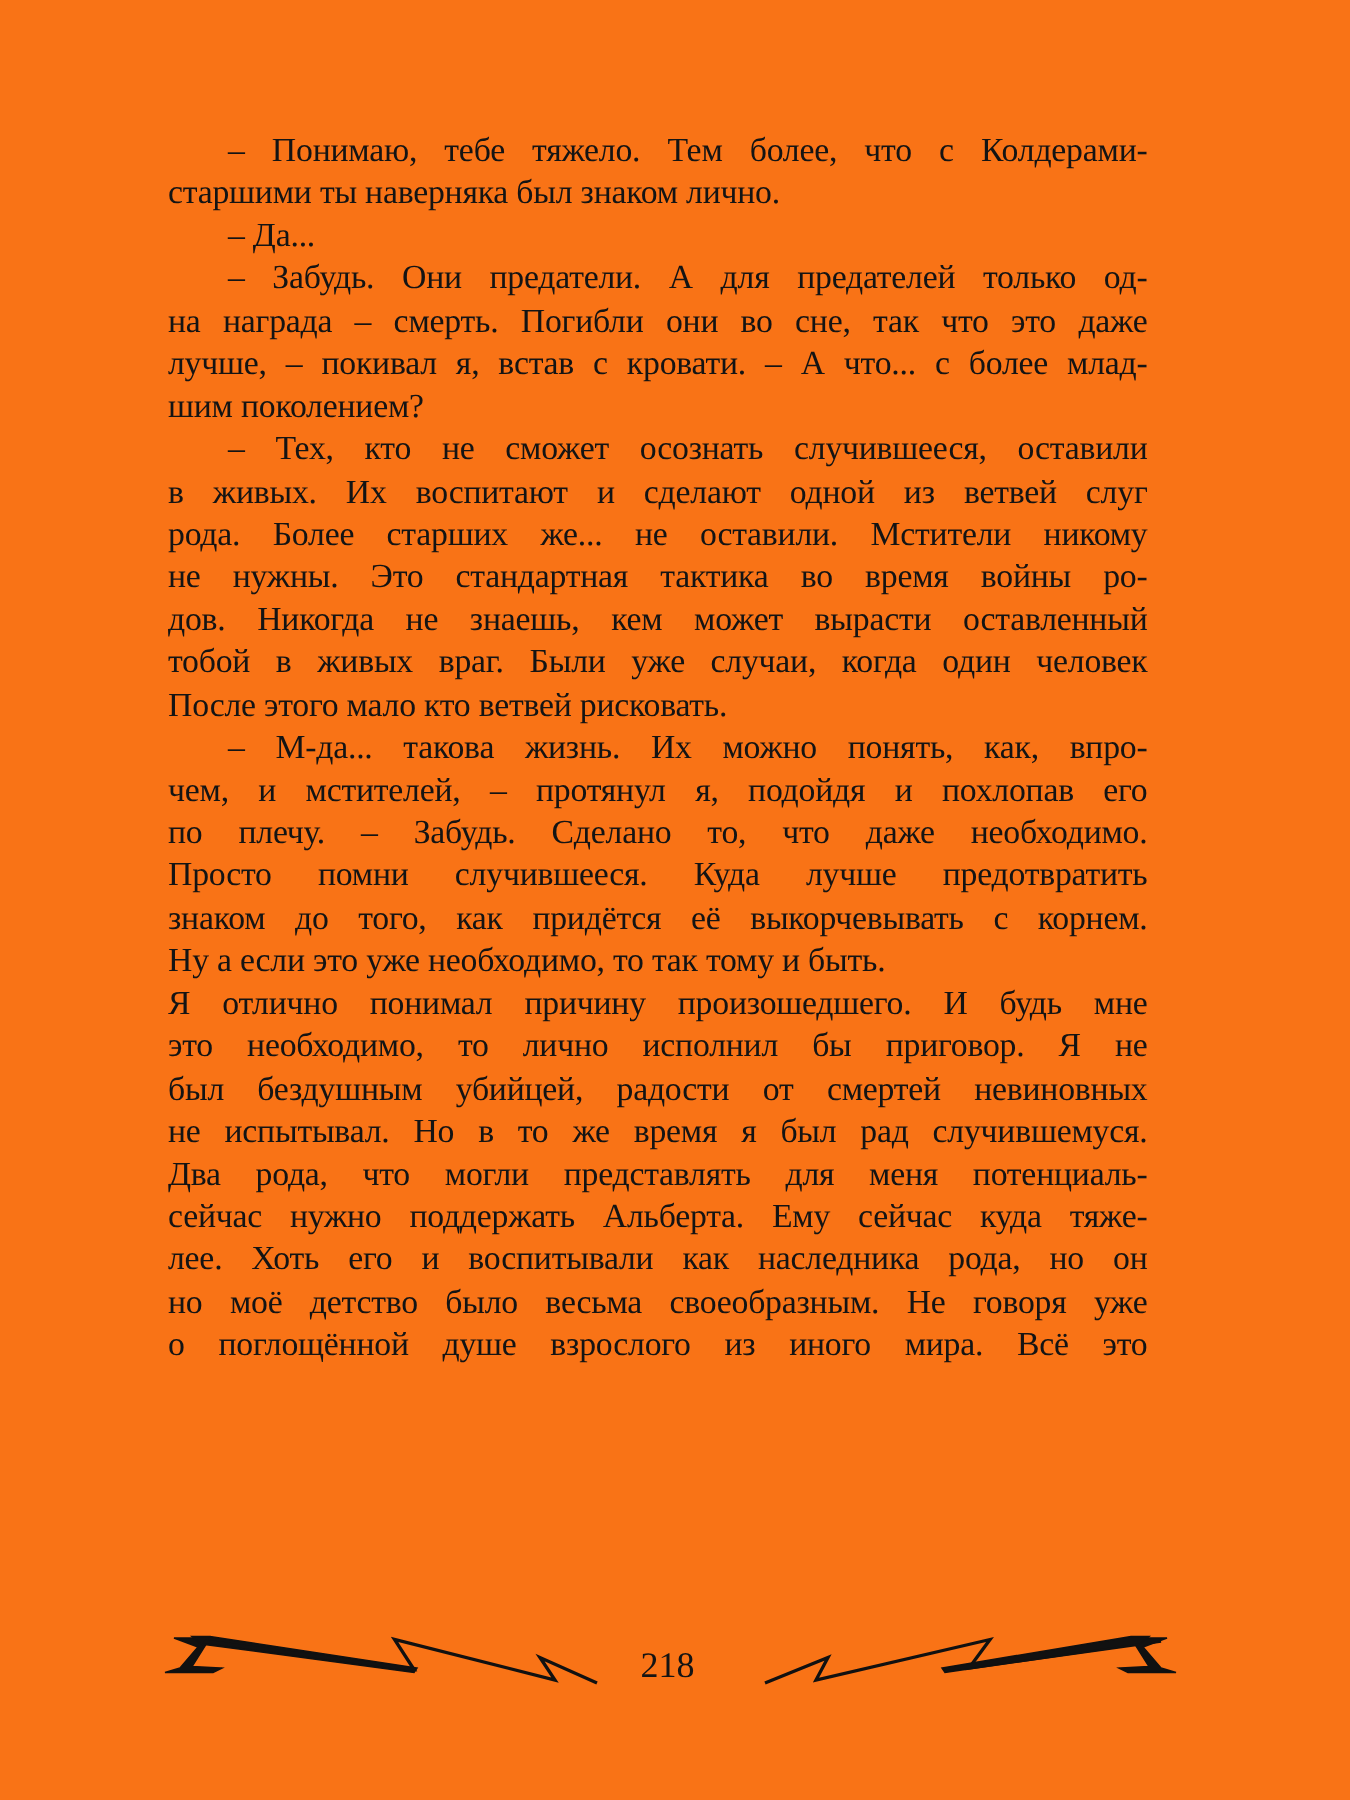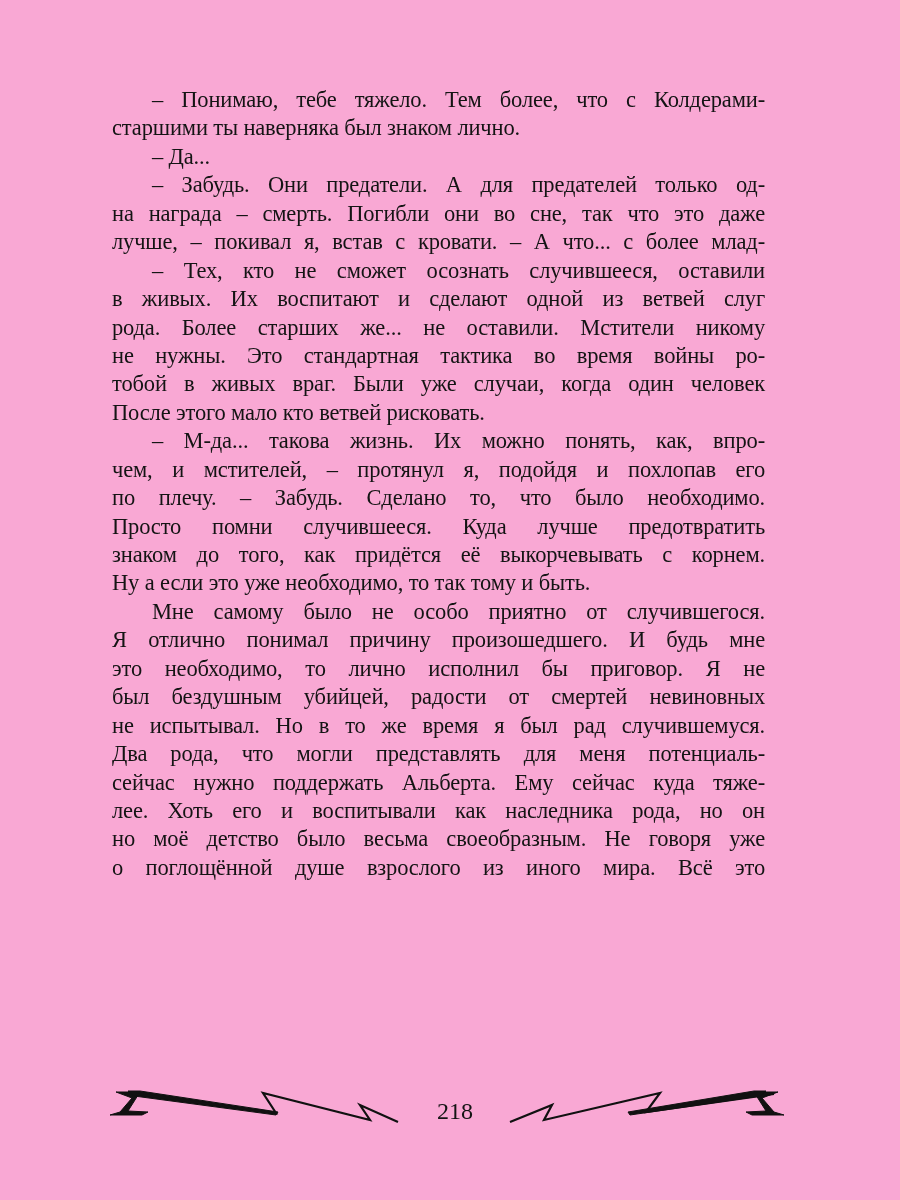--- a/index.html
+++ b/index.html
@@ -12,21 +12,21 @@
       height: 1200px;
       position: relative;
       overflow: hidden;
       color: #141414;
       font-family: "Liberation Serif", "DejaVu Serif", serif;
     }
     .page {
       position: absolute;
       left: 0; top: 0;
       width: 900px; height: 1200px;
-      background: #f9a8d4;
+      background: #f97316;
     }
     .text-block {
       position: absolute;
       left: 112px;
       top: 86px;
       width: 653px;
     }
     .line {
       display: block;
       height: 28.45px;
@@ -52,50 +52,51 @@
     }
     .footer svg {
       position: absolute;
       left: 0; top: 0;
     }
     .page-number {
       position: absolute;
       left: 309px;
       top: 6px;
       width: 56px;
-      text-align: right;
+      text-align: center;
       font-size: 24px;
       line-height: 30px;
       color: #141414;
     }
   </style>
 </head>
 <body>
 
 <div class="page">
   <div class="text-block">
     <span class="line indent">– Понимаю, тебе тяжело. Тем более, что с Колдерами-</span>
     <span class="line last">старшими ты наверняка был знаком лично.</span>
     <span class="line indent last">– Да...</span>
     <span class="line indent">– Забудь. Они предатели. А для предателей только од-</span>
     <span class="line">на награда – смерть. Погибли они во сне, так что это даже</span>
     <span class="line">лучше, – покивал я, встав с кровати. – А что... с более млад-</span>
+    <span class="line last">шим поколением?</span>
     <span class="line indent">– Тех, кто не сможет осознать случившееся, оставили</span>
     <span class="line">в живых. Их воспитают и сделают одной из ветвей слуг</span>
     <span class="line">рода. Более старших же... не оставили. Мстители никому</span>
     <span class="line">не нужны. Это стандартная тактика во время войны ро-</span>
+    <span class="line">дов. Никогда не знаешь, кем может вырасти оставленный</span>
     <span class="line">тобой в живых враг. Были уже случаи, когда один человек</span>
     <span class="line last">После этого мало кто ветвей рисковать.</span>
     <span class="line indent">– М-да... такова жизнь. Их можно понять, как, впро-</span>
     <span class="line">чем, и мстителей, – протянул я, подойдя и похлопав его</span>
-    <span class="line">по плечу. – Забудь. Сделано то, что было необходимо.</span>
+    <span class="line">по плечу. – Забудь. Сделано то, что даже необходимо.</span>
     <span class="line">Просто помни случившееся. Куда лучше предотвратить</span>
     <span class="line">знаком до того, как придётся её выкорчевывать с корнем.</span>
     <span class="line last">Ну а если это уже необходимо, то так тому и быть.</span>
-    <span class="line indent">Мне самому было не особо приятно от случившегося.</span>
     <span class="line">Я отлично понимал причину произошедшего. И будь мне</span>
     <span class="line">это необходимо, то лично исполнил бы приговор. Я не</span>
     <span class="line">был бездушным убийцей, радости от смертей невиновных</span>
     <span class="line">не испытывал. Но в то же время я был рад случившемуся.</span>
     <span class="line">Два рода, что могли представлять для меня потенциаль-</span>
     <span class="line">сейчас нужно поддержать Альберта. Ему сейчас куда тяже-</span>
     <span class="line">лее. Хоть его и воспитывали как наследника рода, но он</span>
     <span class="line">но моё детство было весьма своеобразным. Не говоря уже</span>
     <span class="line">о поглощённой душе взрослого из иного мира. Всё это</span>
   </div>

